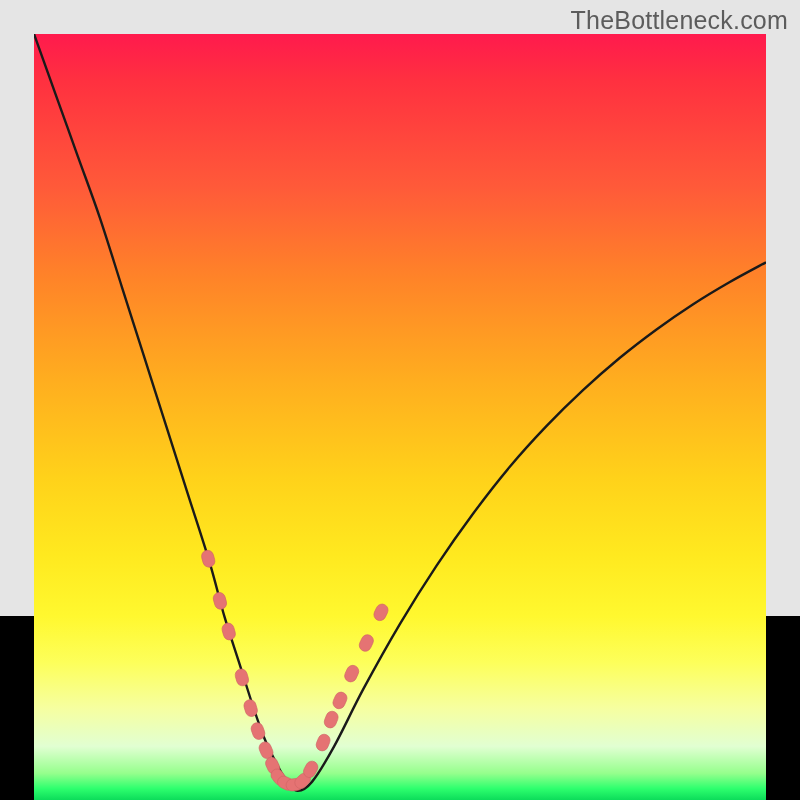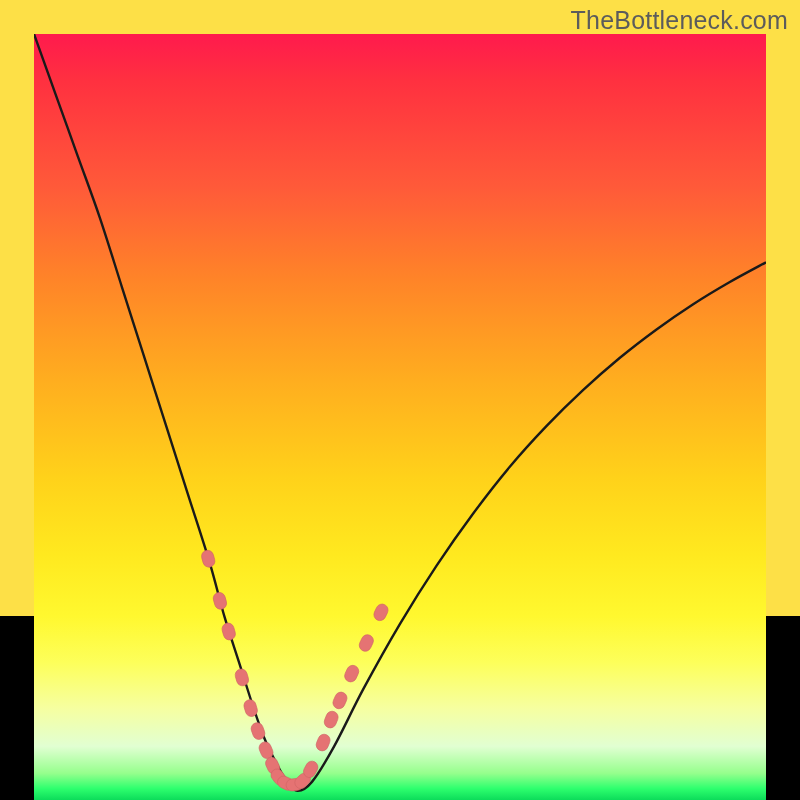--- a/index.html
+++ b/index.html
@@ -8,21 +8,21 @@
     width: 800px;
     height: 800px;
     background: #000;
     overflow: hidden;
     font-family: Arial, Helvetica, sans-serif;
   }
   .frame {
     position: absolute;
     top: 0; left: 0;
     width: 800px; height: 616px;
-    background: #fde047;
+    background: #e5e5e5;
   }
   .plot-area {
     position: absolute;
     left: 34px;
     top: 34px;
     width: 732px;
     height: 766px;
     
     background: linear-gradient(
       to bottom,

